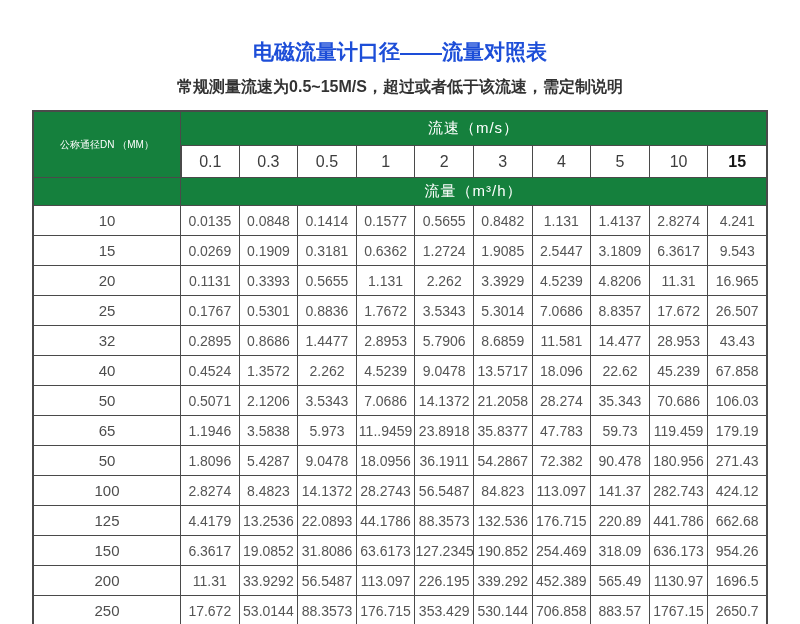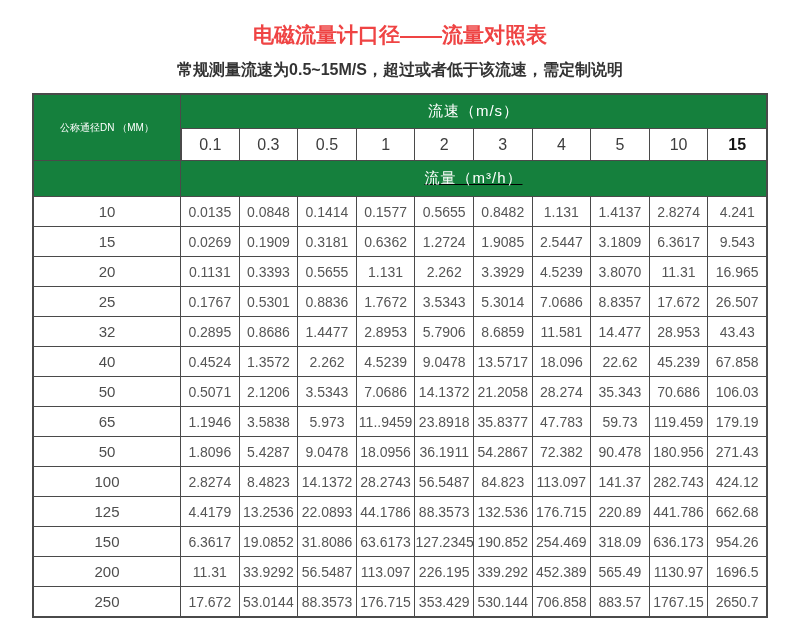--- a/index.html
+++ b/index.html
@@ -1,22 +1,22 @@
 <!DOCTYPE html>
 <html><head>
 <meta charset="utf-8">
 <style>
   html,body{margin:0;padding:0;}
   body{
     width:800px;height:624px;overflow:hidden;background:#ffffff;
     font-family:"Liberation Sans","DejaVu Sans",sans-serif;
   }
   .page-title{
-    margin:22px 0 0;text-align:center;
-    font-size:21px;font-weight:700;color:#ef4444;line-height:1.2;
+    margin:39px 0 0;text-align:center;
+    font-size:21px;font-weight:700;color:#1d4ed8;line-height:1.2;
   }
   .page-subtitle{
     margin:13px 0 0;text-align:center;
     font-size:16px;font-weight:700;color:#333333;line-height:1.2;
   }
   table.flow-table{
     width:736px;margin:14px auto 0;
     border-collapse:separate;border-spacing:0;table-layout:fixed;
     border-right:2px solid #4a4a4a;border-bottom:2px solid #4a4a4a;
   }
@@ -29,21 +29,21 @@
   .flow-table tr > *:first-child{border-left-width:2px;}
   .flow-table thead tr:first-child > *{border-top-width:2px;}
   
   .teal{
     background:#15803d;color:#ffffff;font-weight:400;font-size:15px;
     border-color:#9e4f47;letter-spacing:1px;
   }
   .cell-flow-label{border-top-color:#4a4a4a;}
   .row-speed{height:35px;}
   .row-velocity{height:32px;border-radius:8px;}
-  .row-flow{height:36px;text-decoration:underline;}
+  .row-flow{height:28px;}
   tbody tr{height:30px;}
   .dn-header{white-space:pre-line;line-height:1.45;font-size:10px;letter-spacing:0;}
   .vel{
     background:#ffffff;font-size:16px;font-weight:400;color:#3d3d3d;
   }
   .vel:last-child{font-weight:700;color:#151515;}
   tbody td{font-size:14px;color:#555555;background:#ffffff;}
   tbody td.dn-cell{font-size:15px;color:#4d4d4d;}
 </style>
 </head>
@@ -119,21 +119,21 @@
         </tr>
         <tr>
           <td class="dn-cell">20</td>
           <td>0.1131</td>
           <td>0.3393</td>
           <td>0.5655</td>
           <td>1.131</td>
           <td>2.262</td>
           <td>3.3929</td>
           <td>4.5239</td>
-          <td>3.8070</td>
+          <td>4.8206</td>
           <td>11.31</td>
           <td>16.965</td>
         </tr>
         <tr>
           <td class="dn-cell">25</td>
           <td>0.1767</td>
           <td>0.5301</td>
           <td>0.8836</td>
           <td>1.7672</td>
           <td>3.5343</td>

